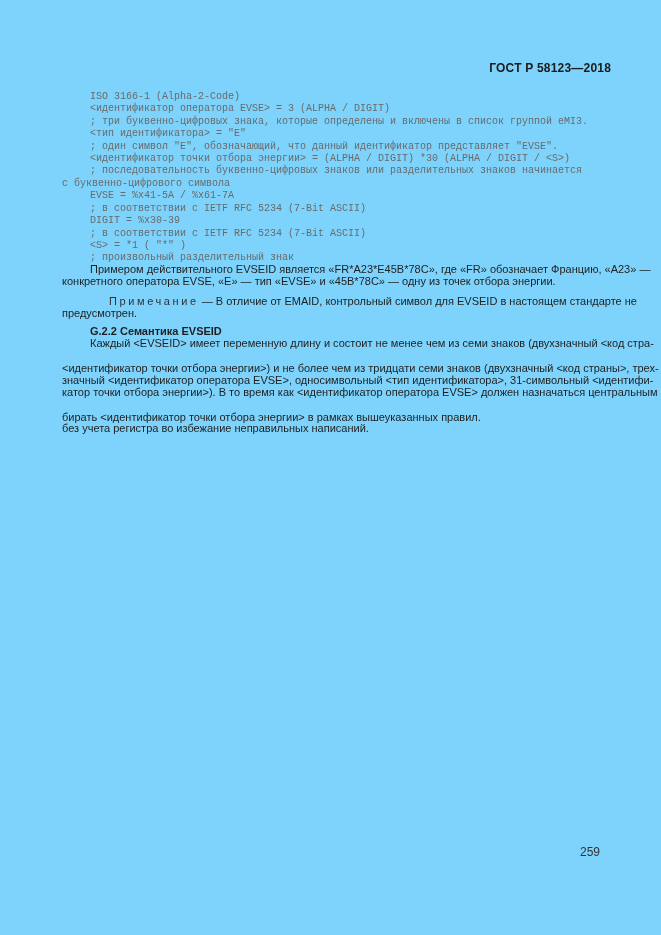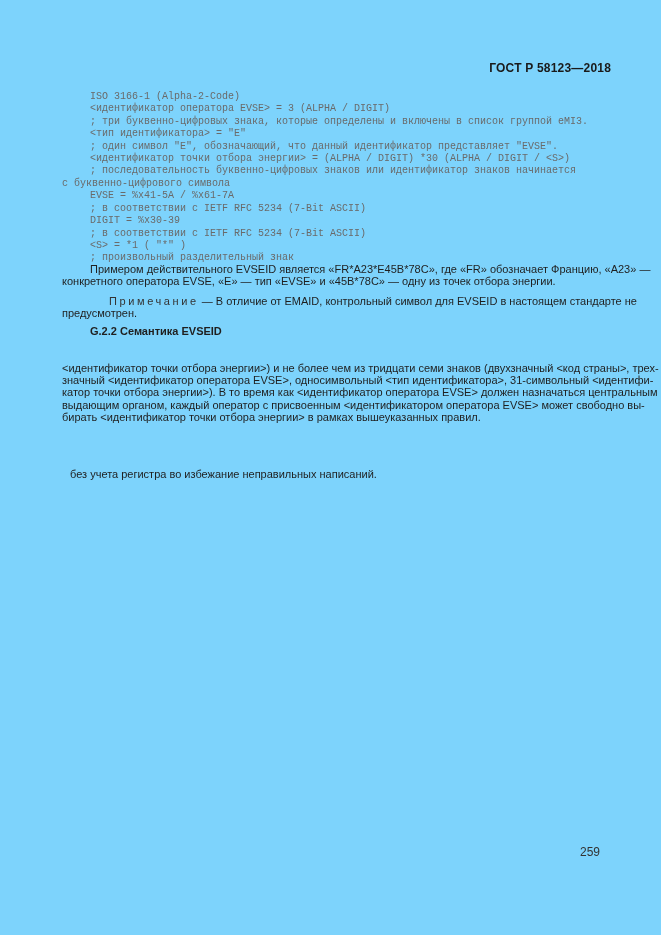--- a/index.html
+++ b/index.html
@@ -19,43 +19,43 @@
 
   <div class="header">ГОСТ Р 58123—2018</div>
 
   <div>
     <div class="mono" style="top:91px; left:90px;">ISO 3166-1 (Alpha-2-Code)</div>
     <div class="mono" style="top:103px; left:90px;">&lt;идентификатор оператора EVSE&gt; = 3 (ALPHA / DIGIT)</div>
     <div class="mono" style="top:116px; left:90px;">; три буквенно-цифровых знака, которые определены и включены в список группой eMI3.</div>
     <div class="mono" style="top:128px; left:90px;">&lt;тип идентификатора&gt; = "E"</div>
     <div class="mono" style="top:141px; left:90px;">; один символ "E", обозначающий, что данный идентификатор представляет "EVSE".</div>
     <div class="mono" style="top:153px; left:90px;">&lt;идентификатор точки отбора энергии&gt; = (ALPHA / DIGIT) *30 (ALPHA / DIGIT / &lt;S&gt;)</div>
-    <div class="mono" style="top:165px; left:90px;">; последовательность буквенно-цифровых знаков или идентификатор знаков начинается</div>
+    <div class="mono" style="top:165px; left:90px;">; последовательность буквенно-цифровых знаков или разделительных знаков начинается</div>
     <div class="mono" style="top:178px; left:62px;">с буквенно-цифрового символа</div>
     <div class="mono" style="top:190px; left:90px;">EVSE = %x41-5A / %x61-7A</div>
     <div class="mono" style="top:203px; left:90px;">; в соответствии с IETF RFC 5234 (7-Bit ASCII)</div>
     <div class="mono" style="top:215px; left:90px;">DIGIT = %x30-39</div>
     <div class="mono" style="top:228px; left:90px;">; в соответствии с IETF RFC 5234 (7-Bit ASCII)</div>
     <div class="mono" style="top:240px; left:90px;">&lt;S&gt; = *1 ( "*" )</div>
     <div class="mono" style="top:252px; left:90px;">; произвольный разделительный знак</div>
   </div>
 
   <div class="sans" style="top:263px; left:90px;">Примером действительного EVSEID является «FR*A23*E45B*78C», где «FR» обозначает Францию, «A23» —</div>
   <div class="sans" style="top:275px; left:62px;">конкретного оператора EVSE, «E» — тип «EVSE» и «45B*78C» — одну из точек отбора энергии.</div>
 
   <div class="sans" style="top:295px; left:90px;">
     <span class="note-label">Примечание</span>
     <span>— В отличие от EMAID, контрольный символ для EVSEID в настоящем стандарте не</span>
   </div>
   <div class="sans" style="top:307px; left:62px;">предусмотрен.</div>
 
   <div class="sans bold" style="top:325px; left:90px;">G.2.2 Семантика EVSEID</div>
 
+  <div class="sans" style="top:337px; left:90px;">Каждый &lt;EVSEID&gt; имеет переменную длину и состоит не менее чем из семи знаков (двухзначный &lt;код стра-</div>
   <div class="sans" style="top:362px; left:62px;">&lt;идентификатор точки отбора энергии&gt;) и не более чем из тридцати семи знаков (двухзначный &lt;код страны&gt;, трех-</div>
   <div class="sans" style="top:374px; left:62px;">значный &lt;идентификатор оператора EVSE&gt;, односимвольный &lt;тип идентификатора&gt;, 31-символьный &lt;идентифи-</div>
   <div class="sans" style="top:386px; left:62px;">катор точки отбора энергии&gt;). В то время как &lt;идентификатор оператора EVSE&gt; должен назначаться центральным</div>
-  <div class="sans" style="top:399px; left:62px;">выдающим органом, каждый оператор с присвоенным &lt;идентификатором оператора EVSE&gt; может свободно вы-</div>
   <div class="sans" style="top:411px; left:62px;">бирать &lt;идентификатор точки отбора энергии&gt; в рамках вышеуказанных правил.</div>
 
-  <div class="sans" style="top:468px; left:62px;margin-left:8px;">без учета регистра во избежание неправильных написаний.</div>
+  <div class="sans" style="top:422px; left:62px;">без учета регистра во избежание неправильных написаний.</div>
 
   <div class="pagenum">259</div>
 </div>
 
 </body></html>

